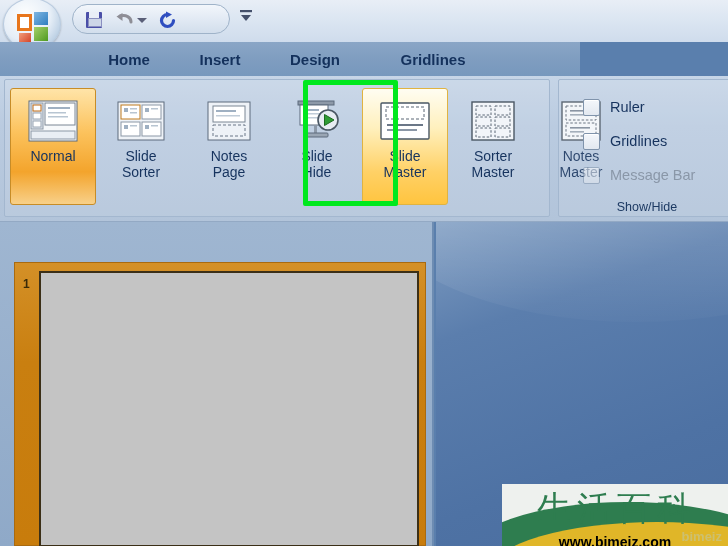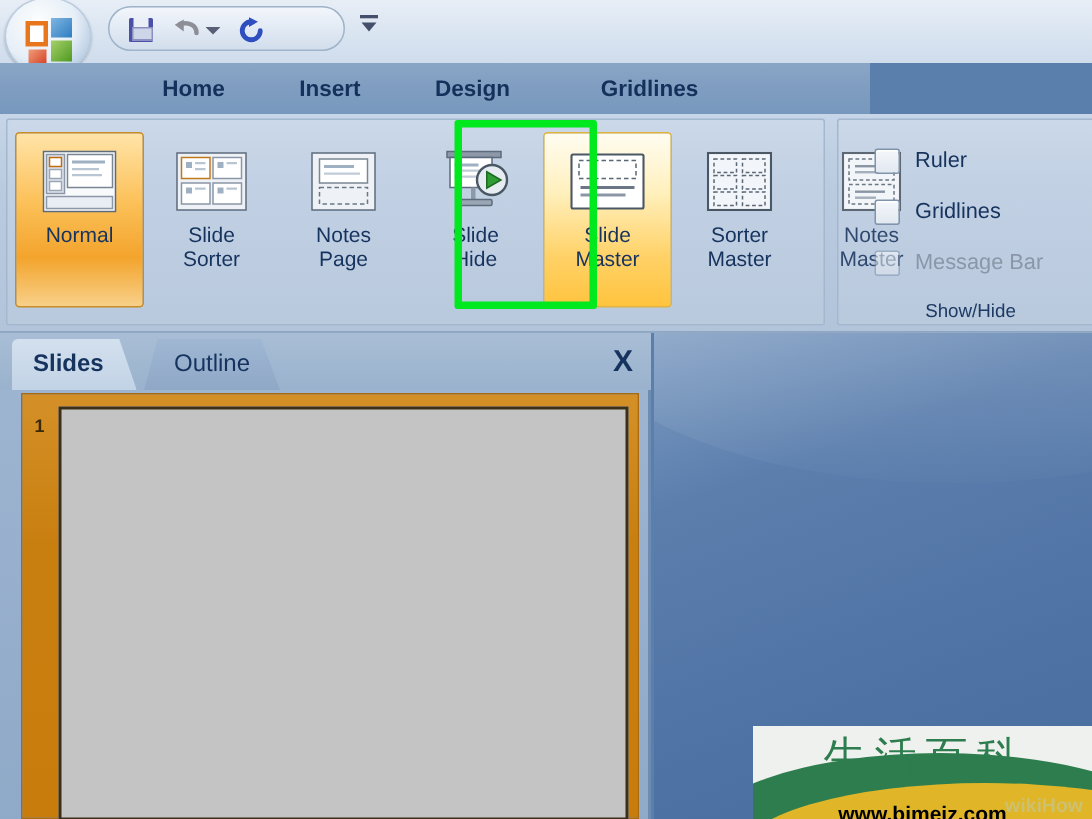--- a/index.html
+++ b/index.html
@@ -203,21 +203,21 @@
   #wm-green {
     position:absolute; left:-40px; bottom:-26px; width:330px; height:70px;
     background:#2e7d4f; border-radius:60% 60% 0 0 / 100% 100% 0 0;
   }
   #wm-yellow {
     position:absolute; left:-10px; bottom:-34px; width:330px; height:58px;
     background:#e0b628; border-radius:60% 60% 0 0 / 100% 100% 0 0;
   }
   #wm-cn {
     position:absolute; left:12px; top:2px; width:206px;
-    text-align:center; font-size:28px; letter-spacing:6px;
+    text-align:center; font-size:34px; letter-spacing:6px;
     color:#2e7d4f; font-family:"DejaVu Sans", sans-serif;
     -webkit-text-stroke:0px; font-weight:400;
   }
   #wm-url {
     position:absolute; left:0; right:0; top:50px; text-align:center;
     font-size:14px; color:#000000; font-weight:700;
     font-family:"Liberation Sans", sans-serif;
   }
   #wm-ghost {
     position:absolute; right:6px; bottom:2px;
@@ -407,38 +407,33 @@
       <div class="cbox" style="opacity:.55"></div>
       <div class="chk-lbl dis">Message Bar</div>
     </div>
     <div class="group-label">Show/Hide</div>
   </div>
 </div>
 
 <div id="highlight"></div>
 
 <div id="pane">
-  <div id="panetabs">
-    <div class="ptab active">Slides</div>
-    <div class="ptab inactive">Outline</div>
-    <div id="pane-close">X</div>
-  </div>
 
   <div id="thumb-strip">
     <div style="position:absolute;inset:0">
       <div id="thumb-num">1</div>
       <div id="thumb"></div>
     </div>
   </div>
 </div>
 
 <div id="desktop">
   <div id="swoosh"></div>
 </div>
 
 <div id="wm">
   <div id="wm-bg"></div>
   <div id="wm-green"></div>
   <div id="wm-yellow"></div>
   <div id="wm-cn">生活百科</div>
   <div id="wm-url">www.bimeiz.com</div>
-  <div id="wm-ghost">wikiHow</div>
+  <div id="wm-ghost">bimeiz</div>
 </div>
 
 </body></html>

